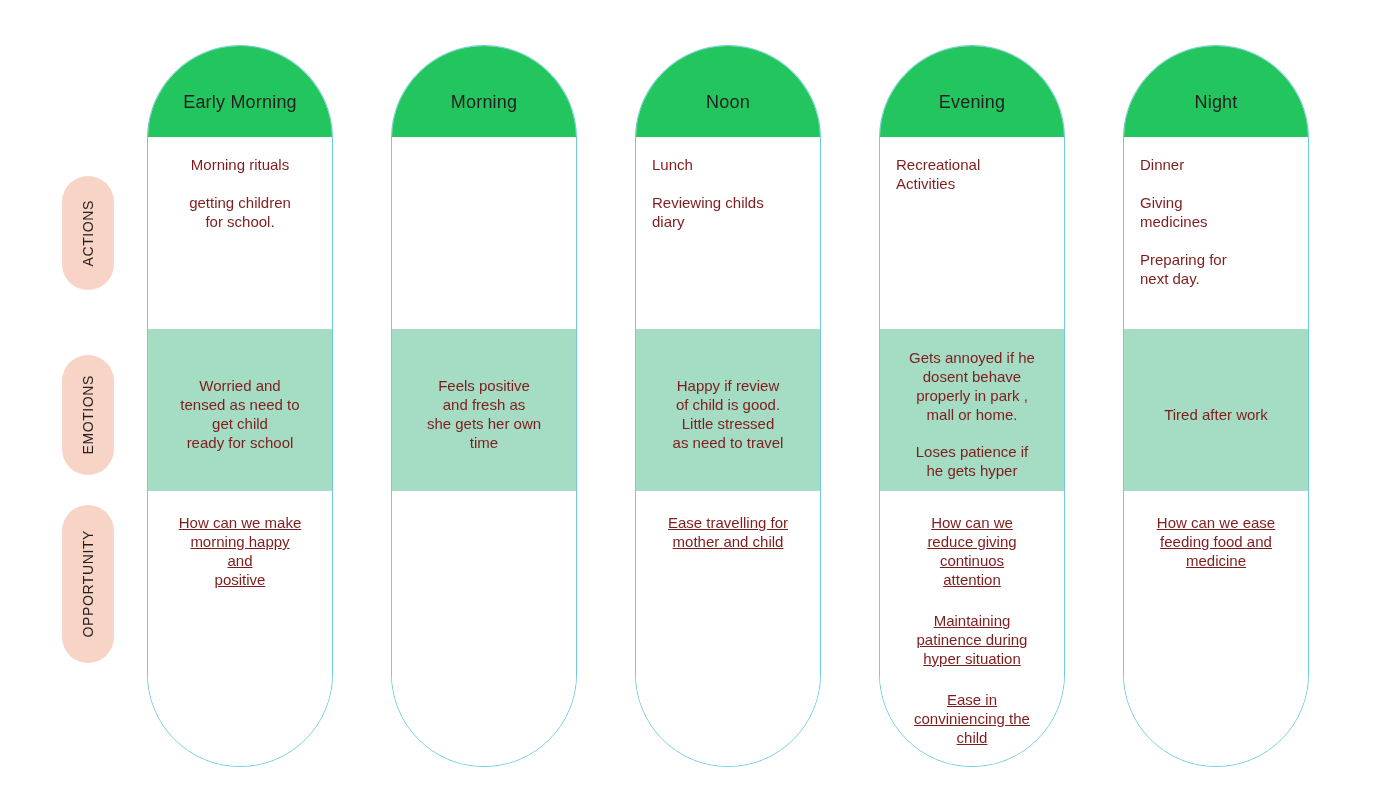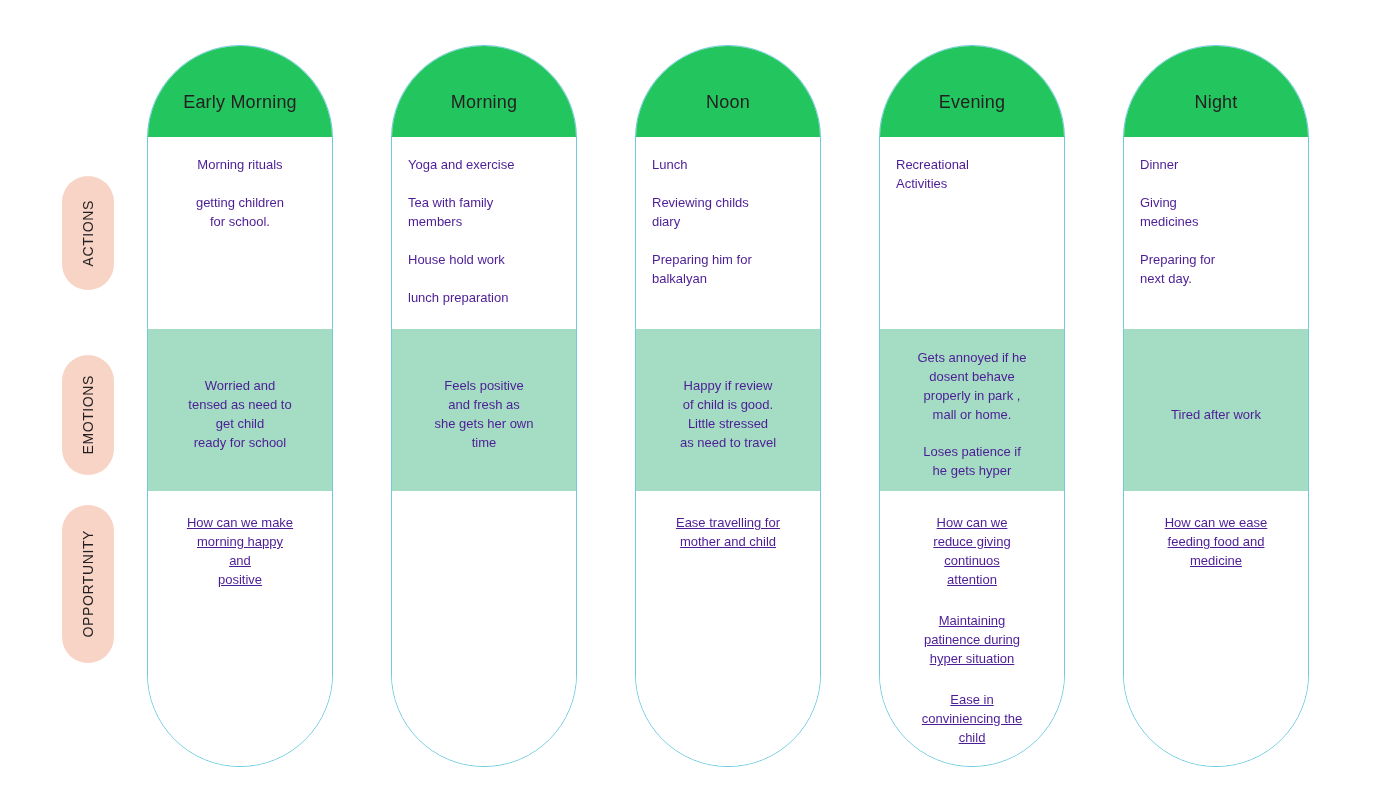--- a/index.html
+++ b/index.html
@@ -129,24 +129,24 @@
   
   .cell-opportunity {
     position: absolute;
     top: 354px;
     height: 277px;
     padding-top: 22px;
     background: #ffffff;
   }
 
   .item {
-    font-size: 13px;
+    font-size: 15px;
     line-height: 19px;
     margin: 0 0 19px 0;
-    color: #4c1d95;
+    color: #7f1d1d;
     font-family: "Liberation Sans", sans-serif;
   }
   .item:last-child { margin-bottom: 0; }
 
   .align-center { text-align: center; }
   .align-left   { text-align: left; padding-left: 4px; }
 
   .cell-emotions .item { margin-bottom: 18px; }
   .cell-emotions .item:last-child { margin-bottom: 0; }
 
@@ -185,42 +185,35 @@
           <div class="item align-center">How can we make<br>morning happy<br>and<br>positive</div>
         </div>
     </div>
   </div>
 
   <div class="column col-1">
     <div class="cap">
       <div class="cap-title">Morning</div>
     </div>
     <div class="col-body">
-      <div class="cell cell-actions">
-          <div class="item align-left">Yoga and exercise</div>
-          <div class="item align-left">Tea with family<br>members</div>
-          <div class="item align-left">House hold work</div>
-          <div class="item align-left">lunch preparation</div>
-        </div>
       <div class="cell cell-emotions">
           <div class="item align-center">Feels positive<br>and fresh as<br>she gets her own<br>time</div>
         </div>
       <div class="cell cell-opportunity"></div>
     </div>
   </div>
 
   <div class="column col-2">
     <div class="cap">
       <div class="cap-title">Noon</div>
     </div>
     <div class="col-body">
       <div class="cell cell-actions">
           <div class="item align-left">Lunch</div>
           <div class="item align-left">Reviewing childs<br>diary</div>
-          <div class="item align-left">Preparing him for<br>balkalyan</div>
         </div>
       <div class="cell cell-emotions">
           <div class="item align-center">Happy if review<br>of child is good.<br>Little stressed<br>as need to travel</div>
         </div>
       <div class="cell cell-opportunity">
           <div class="item align-center">Ease travelling for<br>mother and child</div>
         </div>
     </div>
   </div>
 

